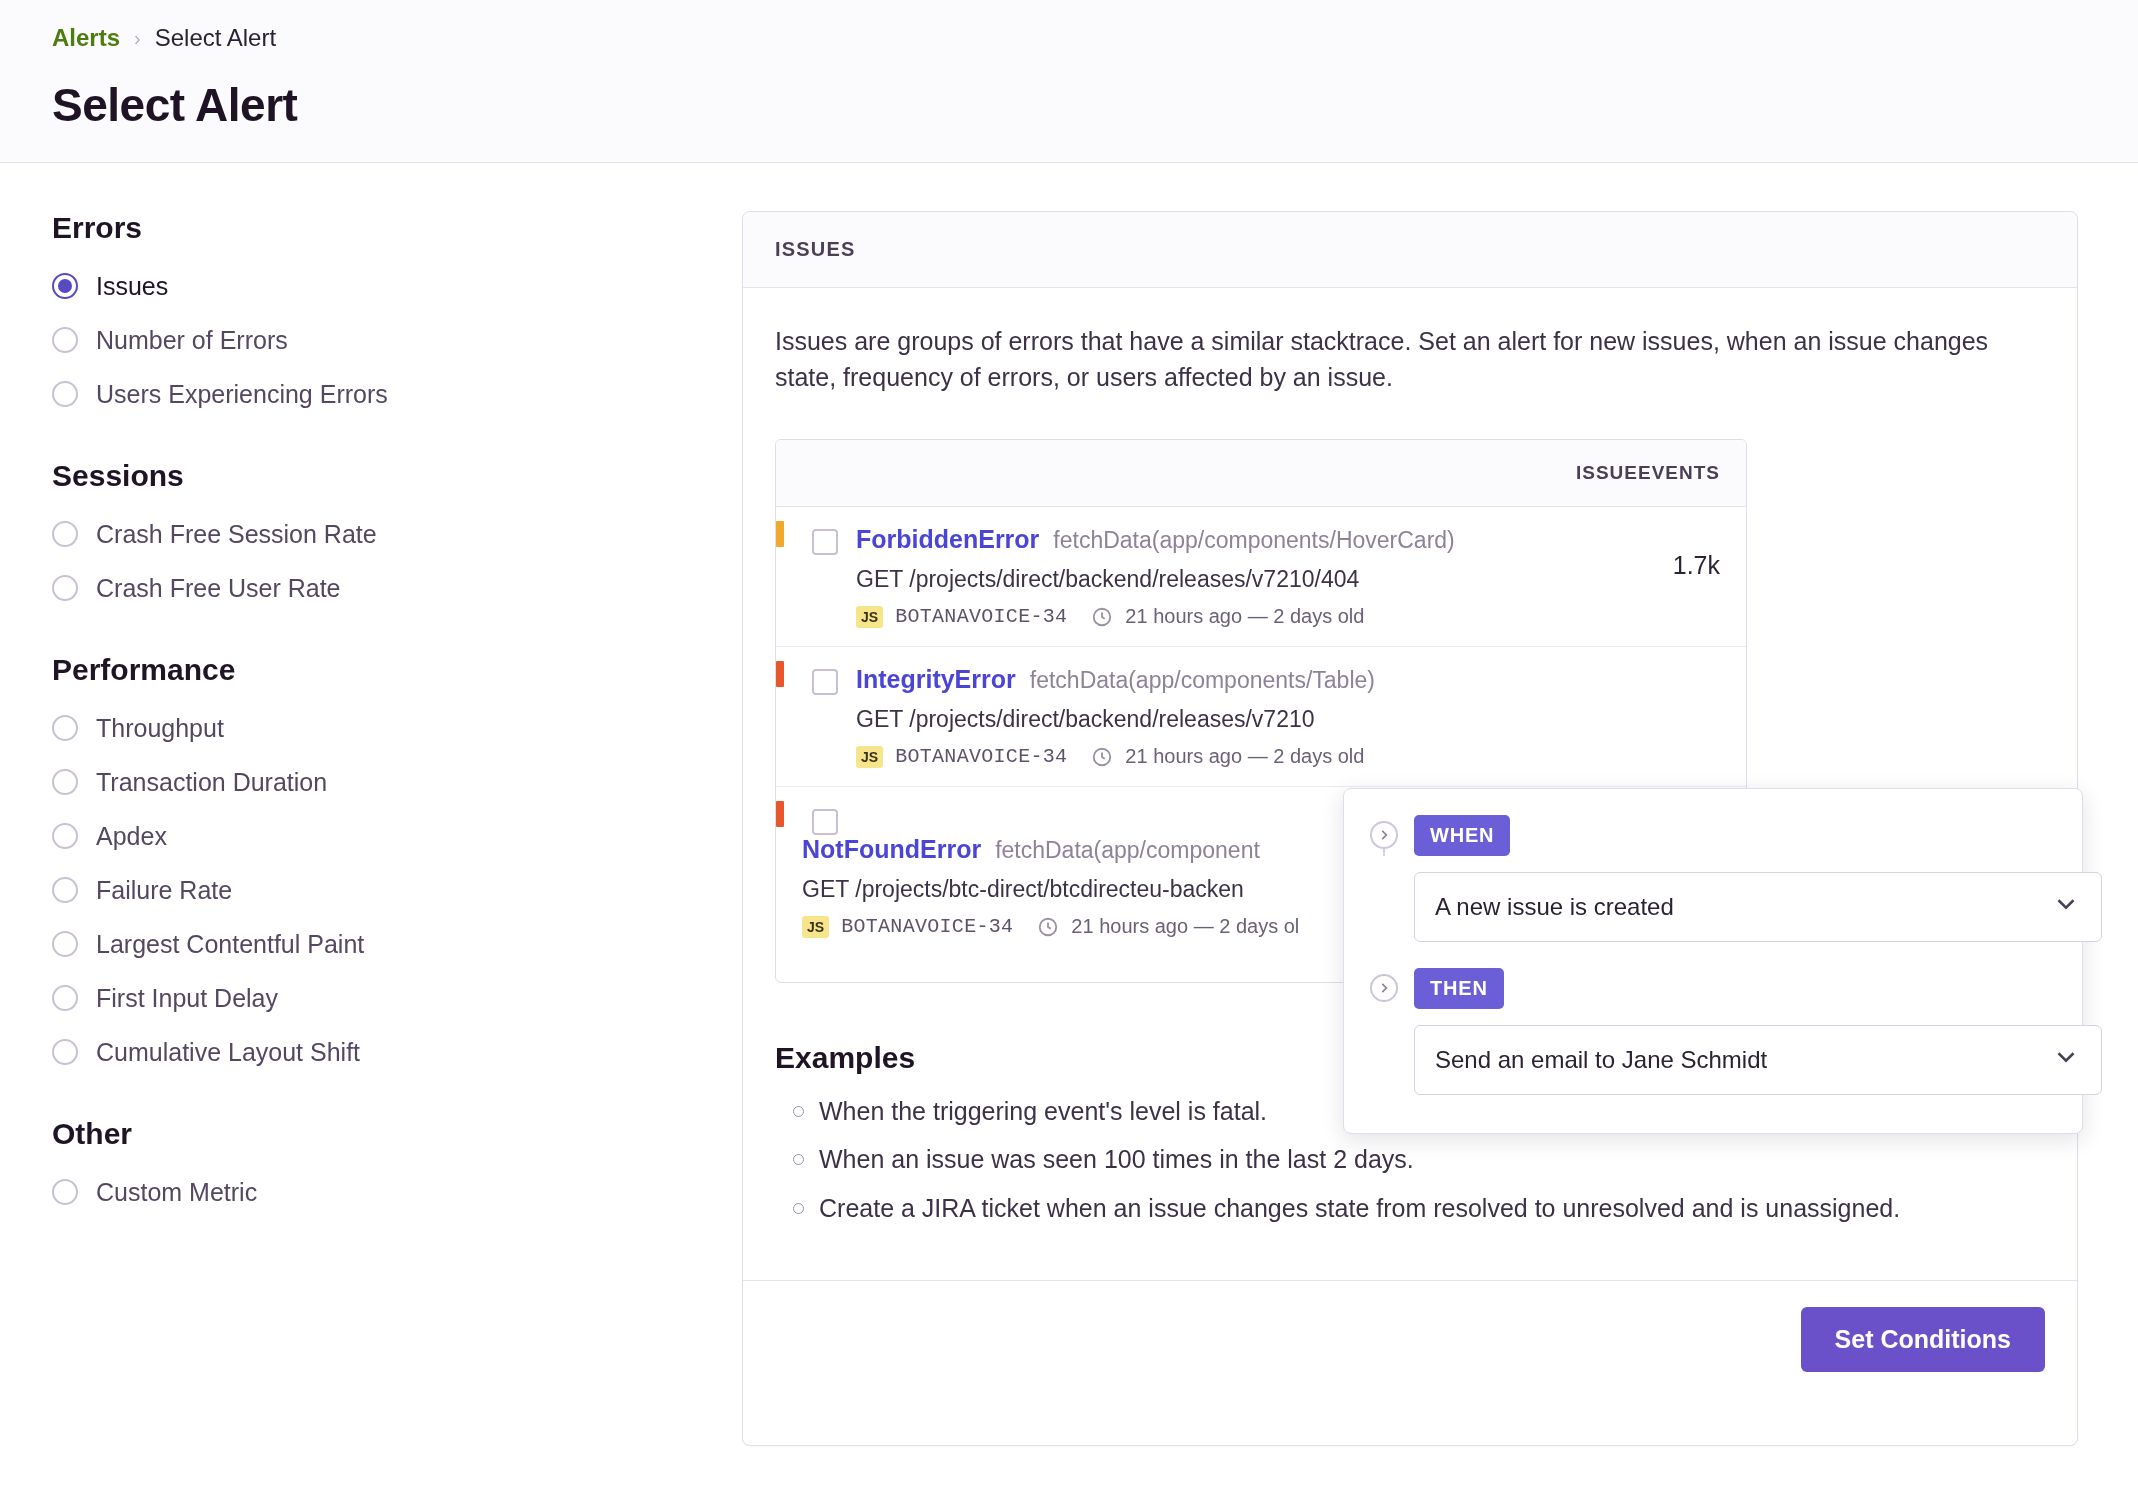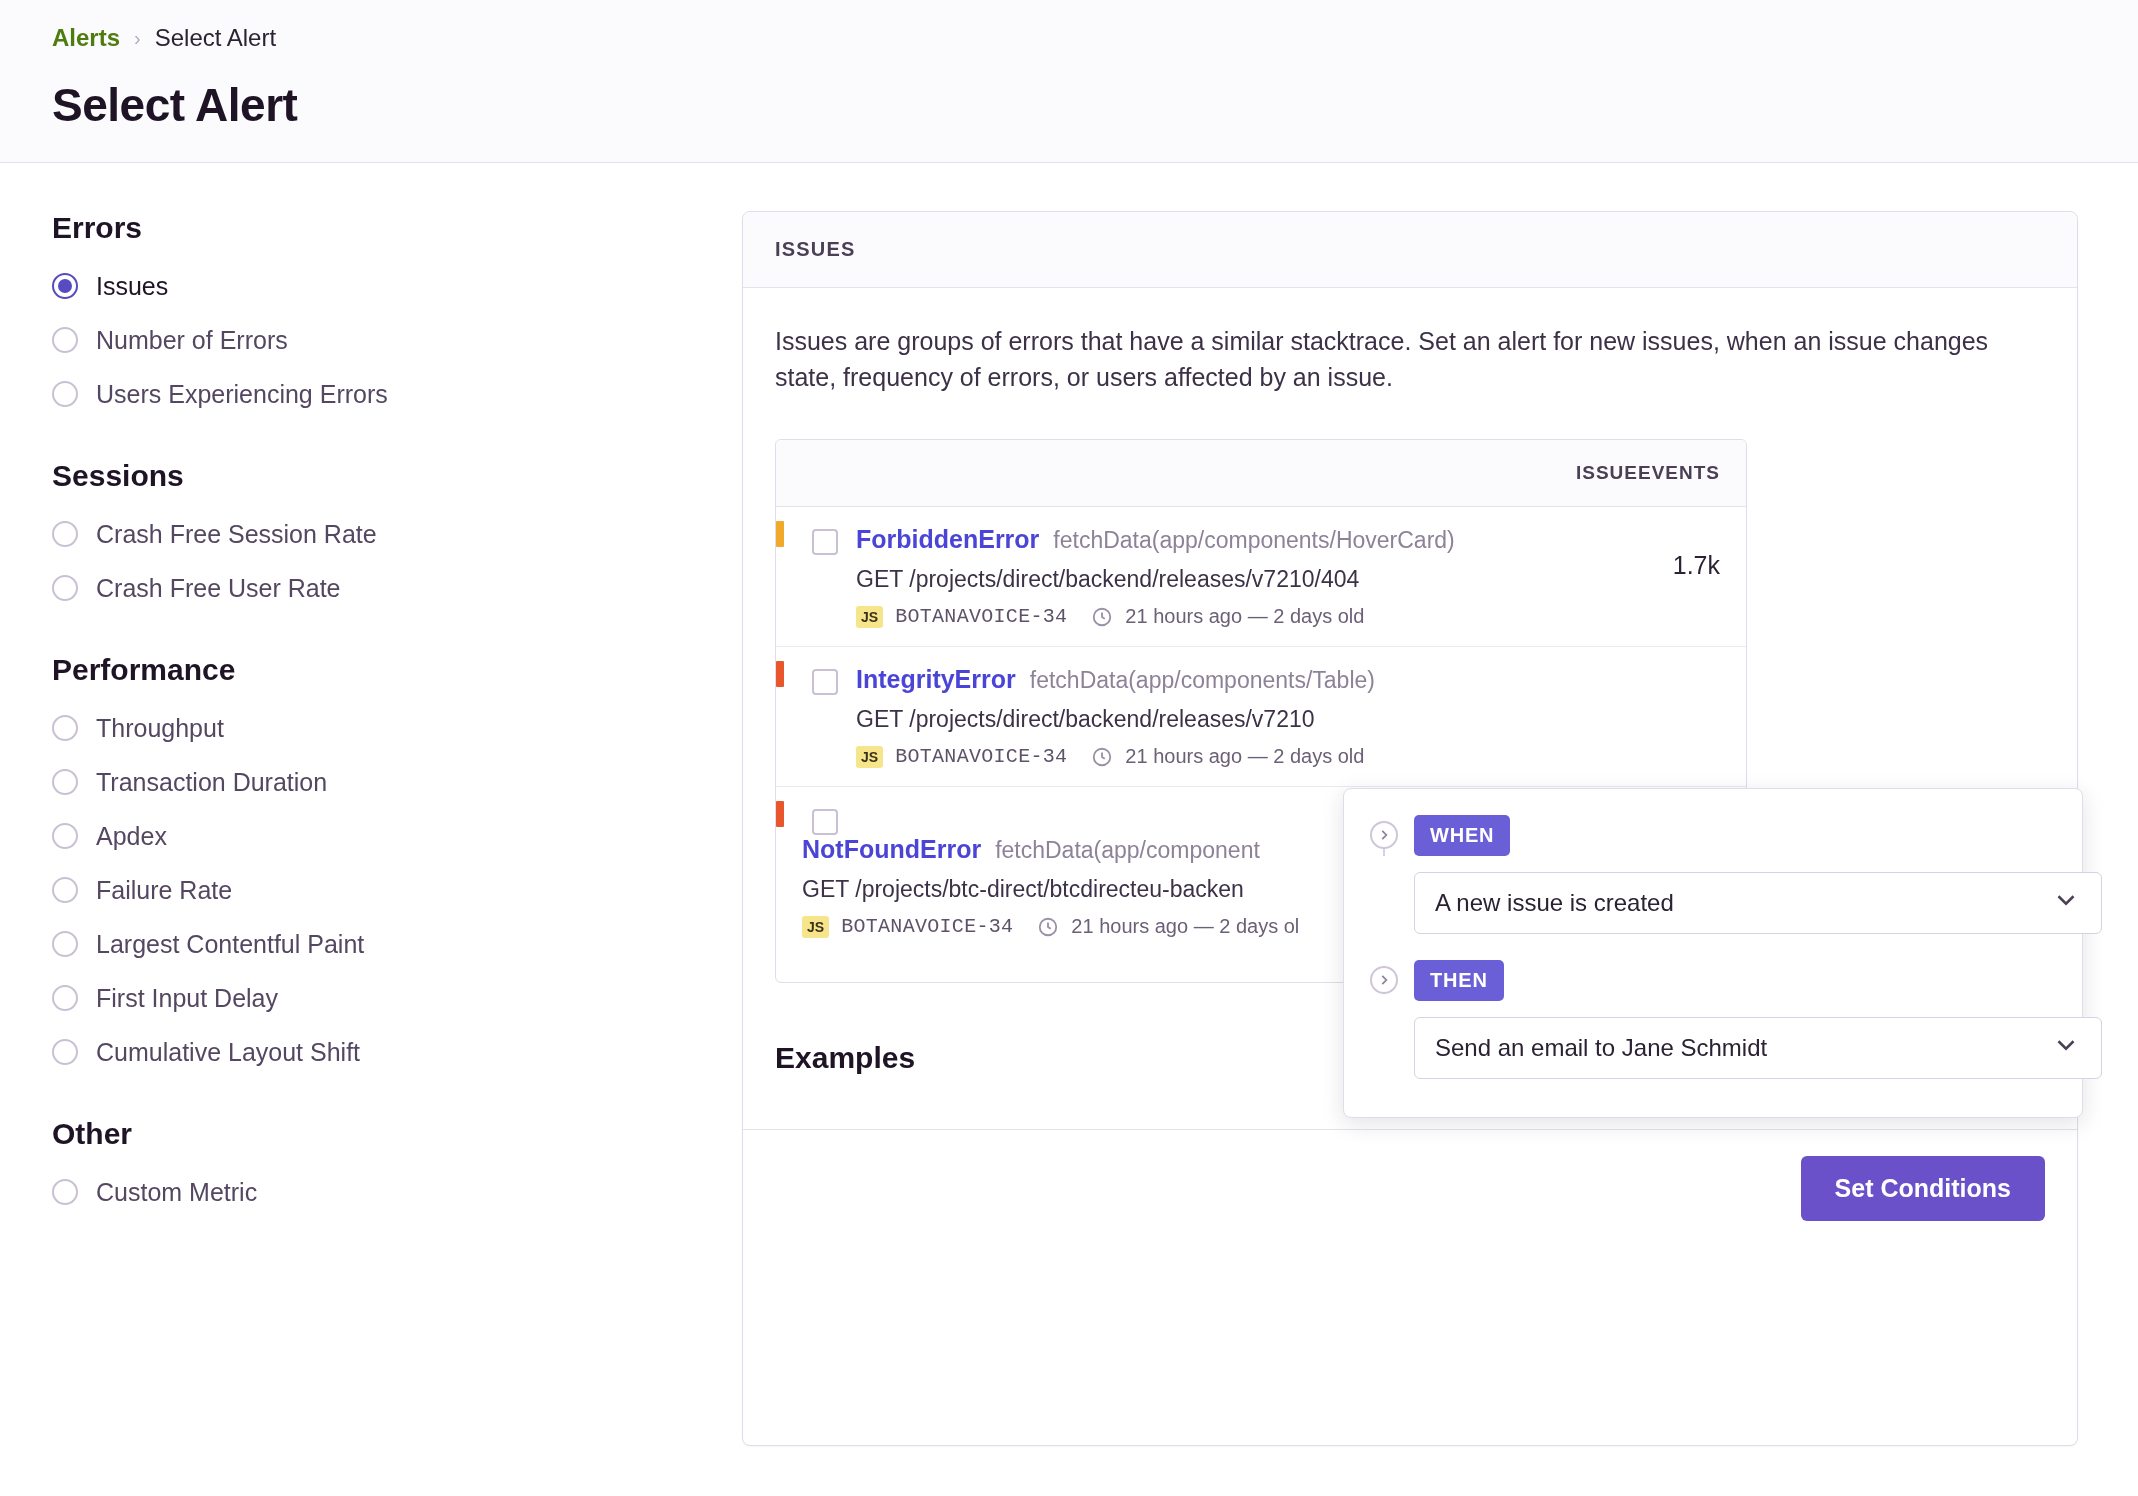--- a/index.html
+++ b/index.html
@@ -179,21 +179,21 @@
     position: relative; z-index: 2;
   }
   .tag {
     display: inline-block;
     background: #6a5fd6; color: #fff;
     font-size: 20px; font-weight: bold; letter-spacing: .8px;
     padding: 9px 16px; border-radius: 5px;
   }
   .select {
     margin-top: 16px; margin-left: 44px;
-    height: 62px; width: 688px;
+    height: 70px; width: 688px;
     border: 1px solid #d9d1e1; border-radius: 6px;
     background: #fff;
     display: flex; align-items: center; justify-content: space-between;
     padding: 0 20px;
     font-size: 24px; color: #2b2233;
   }
   .chev { color: #4a3f55; }
   .rule-block { margin-bottom: 10px; }
   .rule-block + .rule-block { margin-top: 26px; }
 
@@ -441,20 +441,25 @@
                 <svg width="30" height="30" viewBox="0 0 24 24" fill="none" stroke="currentColor" stroke-width="2">
                   <path d="M6 9l6 6 6-6"></path>
                 </svg>
               </span>
             </div>
           </div>
         </div>
 
         <div class="examples">
           <div class="examples-title">Examples</div>
+          <ul>
+            <li>When the triggering event's level is fatal.</li>
+            <li>When an issue was seen 100 times in the last 2 days.</li>
+            <li>Create a JIRA ticket when an issue changes state from resolved to unresolved and is unassigned.</li>
+          </ul>
         </div>
 
       </div>
 
       <div class="panel-foot">
         <button class="primary-btn">Set Conditions</button>
       </div>
 
     </div>
   </div>

